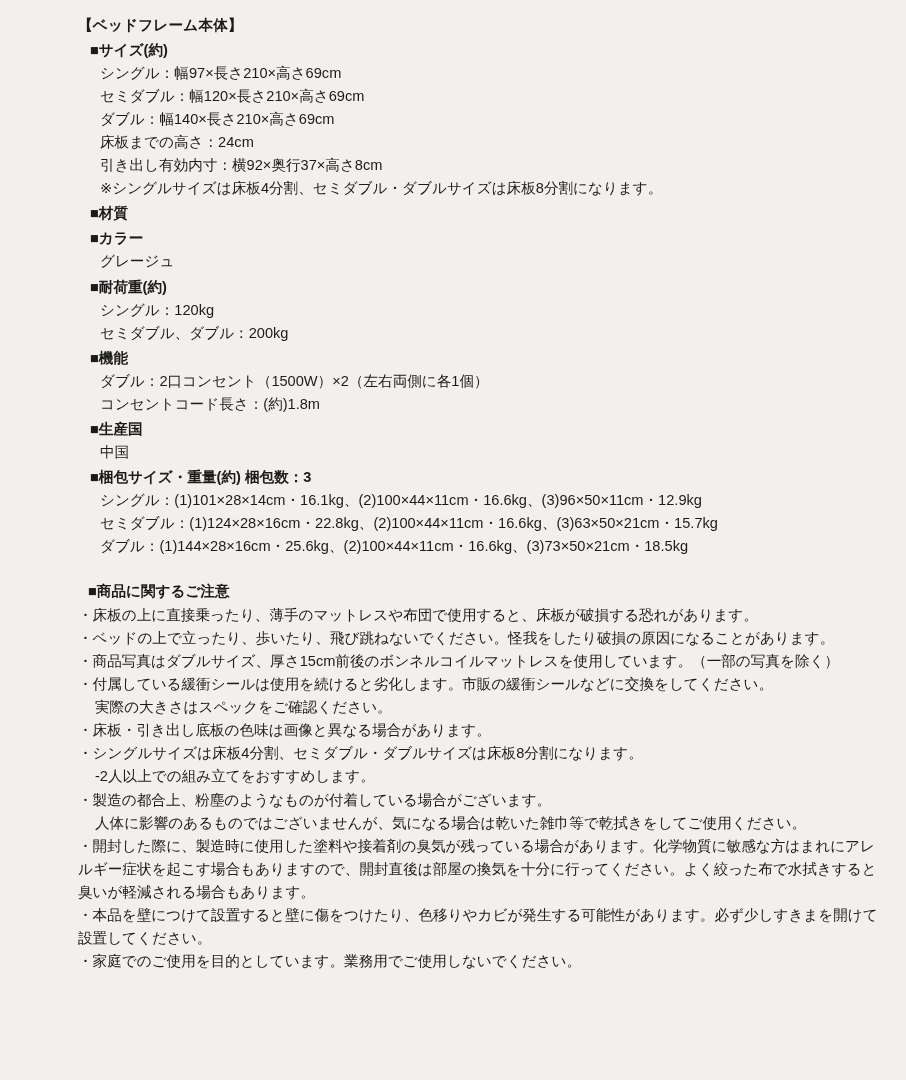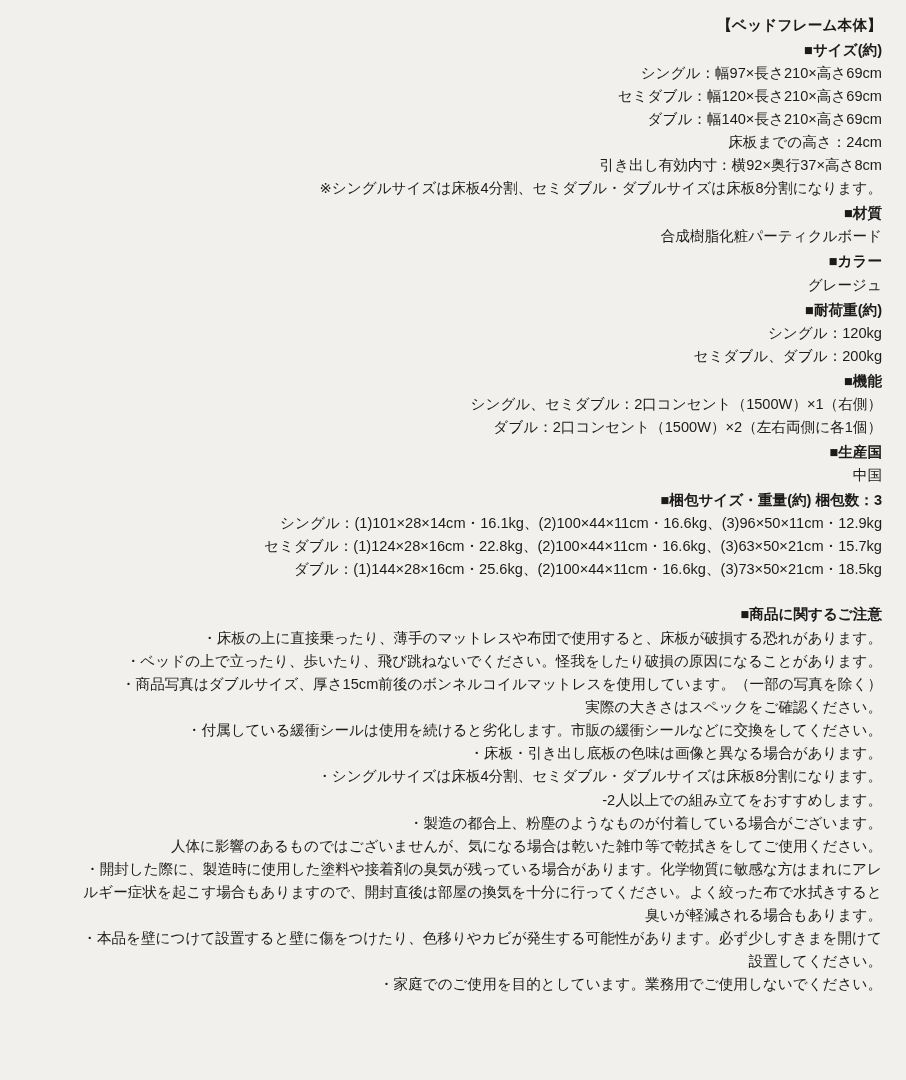--- a/index.html
+++ b/index.html
@@ -28,83 +28,82 @@
     font-weight: bold;
     letter-spacing: 0.2px;
   }
   .section-title {
     font-weight: bold;
     margin-top: 2px;
     margin-left: 12px;
   }
   .line {
     white-space: pre-wrap;
-    text-align: right;
   }
   .indent-1 {
     padding-left: 22px;
   }
   .gap {
     height: 22px;
   }
   .notes-block .line {
     padding-left: 0;
   }
   .notes-block .sub {
     padding-left: 17px;
   }
   .notes-title {
     font-weight: bold;
     margin-bottom: 1px;
+    margin-left: 10px;
   }
 </style>
 </head>
 <body>
 
 <div class="page">
 
   <div class="spec-block">
     <div class="heading line">【ベッドフレーム本体】</div>
     <div>
         <div class="section-title line">■サイズ(約)</div>
         <div class="line indent-1">シングル：幅97×長さ210×高さ69cm</div>
         <div class="line indent-1">セミダブル：幅120×長さ210×高さ69cm</div>
         <div class="line indent-1">ダブル：幅140×長さ210×高さ69cm</div>
         <div class="line indent-1">床板までの高さ：24cm</div>
         <div class="line indent-1">引き出し有効内寸：横92×奥行37×高さ8cm</div>
         <div class="line indent-1">※シングルサイズは床板4分割、セミダブル・ダブルサイズは床板8分割になります。</div>
         <div class="section-title line">■材質</div>
-        <div class="line indent-1">合成樹脂化粧パーティクルボード</div>
         <div class="section-title line">■カラー</div>
         <div class="line indent-1">グレージュ</div>
         <div class="section-title line">■耐荷重(約)</div>
         <div class="line indent-1">シングル：120kg</div>
         <div class="line indent-1">セミダブル、ダブル：200kg</div>
         <div class="section-title line">■機能</div>
-        <div class="line indent-1">シングル、セミダブル：2口コンセント（1500W）×1（右側）</div>
         <div class="line indent-1">ダブル：2口コンセント（1500W）×2（左右両側に各1個）</div>
+        <div class="line indent-1">コンセントコード長さ：(約)1.8m</div>
         <div class="section-title line">■生産国</div>
         <div class="line indent-1">中国</div>
         <div class="section-title line">■梱包サイズ・重量(約) 梱包数：3</div>
         <div class="line indent-1">シングル：(1)101×28×14cm・16.1kg、(2)100×44×11cm・16.6kg、(3)96×50×11cm・12.9kg</div>
         <div class="line indent-1">セミダブル：(1)124×28×16cm・22.8kg、(2)100×44×11cm・16.6kg、(3)63×50×21cm・15.7kg</div>
         <div class="line indent-1">ダブル：(1)144×28×16cm・25.6kg、(2)100×44×11cm・16.6kg、(3)73×50×21cm・18.5kg</div>
       </div>
   </div>
 
   <div class="gap"></div>
 
   <div class="notes-block">
     <div class="notes-title line">■商品に関するご注意</div>
     <div>
         <div class="line">・床板の上に直接乗ったり、薄手のマットレスや布団で使用すると、床板が破損する恐れがあります。</div>
         <div class="line">・ベッドの上で立ったり、歩いたり、飛び跳ねないでください。怪我をしたり破損の原因になることがあります。</div>
         <div class="line">・商品写真はダブルサイズ、厚さ15cm前後のボンネルコイルマットレスを使用しています。（一部の写真を除く）</div>
+        <div class="line">・付属している緩衝シールは使用を続けると劣化します。市販の緩衝シールなどに交換をしてください。</div>
         <div class="line sub">実際の大きさはスペックをご確認ください。</div>
-        <div class="line">・付属している緩衝シールは使用を続けると劣化します。市販の緩衝シールなどに交換をしてください。</div>
         <div class="line">・床板・引き出し底板の色味は画像と異なる場合があります。</div>
         <div class="line">・シングルサイズは床板4分割、セミダブル・ダブルサイズは床板8分割になります。</div>
         <div class="line sub">-2人以上での組み立てをおすすめします。</div>
         <div class="line">・製造の都合上、粉塵のようなものが付着している場合がございます。</div>
         <div class="line sub">人体に影響のあるものではございませんが、気になる場合は乾いた雑巾等で乾拭きをしてご使用ください。</div>
         <div class="line">・開封した際に、製造時に使用した塗料や接着剤の臭気が残っている場合があります。化学物質に敏感な方はまれにアレルギー症状を起こす場合もありますので、開封直後は部屋の換気を十分に行ってください。よく絞った布で水拭きすると臭いが軽減される場合もあります。</div>
         <div class="line">・本品を壁につけて設置すると壁に傷をつけたり、色移りやカビが発生する可能性があります。必ず少しすきまを開けて設置してください。</div>
         <div class="line">・家庭でのご使用を目的としています。業務用でご使用しないでください。</div>
       </div>
   </div>

